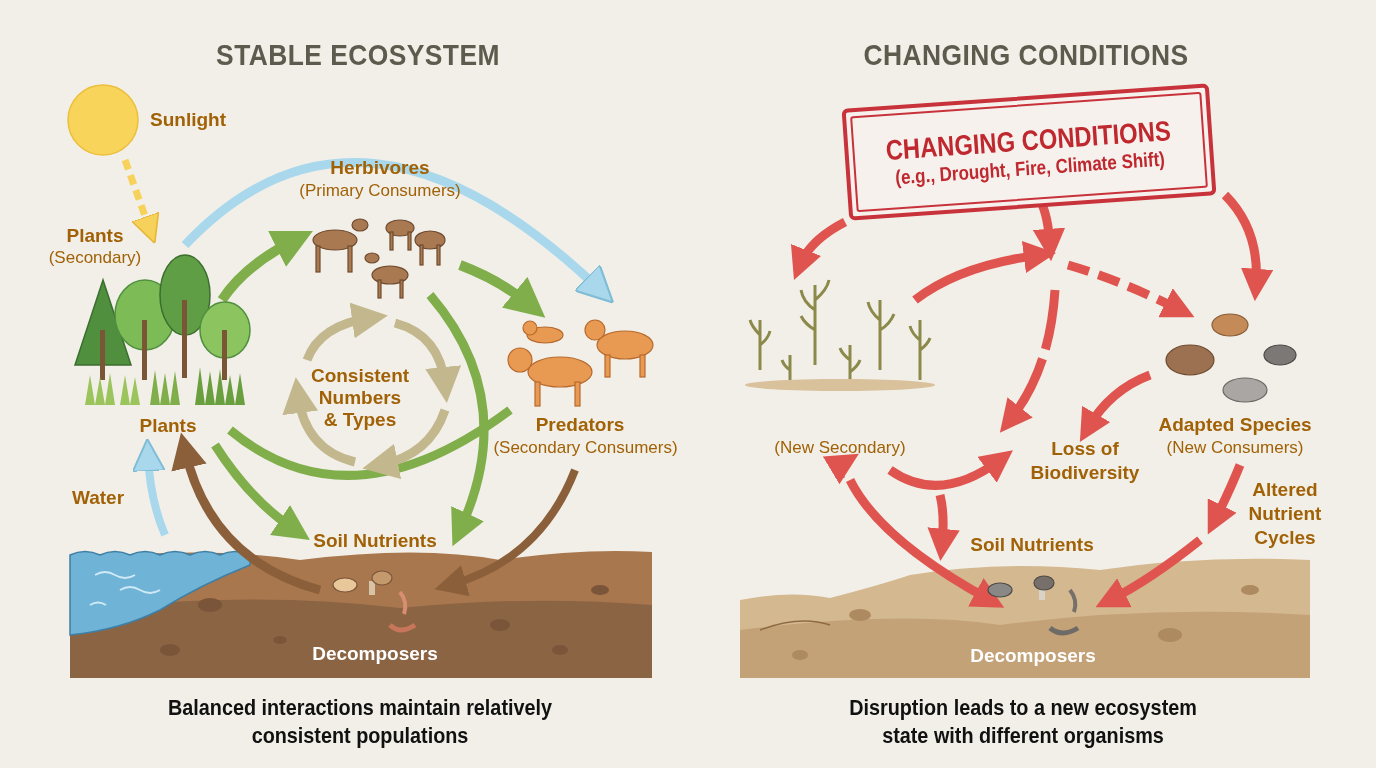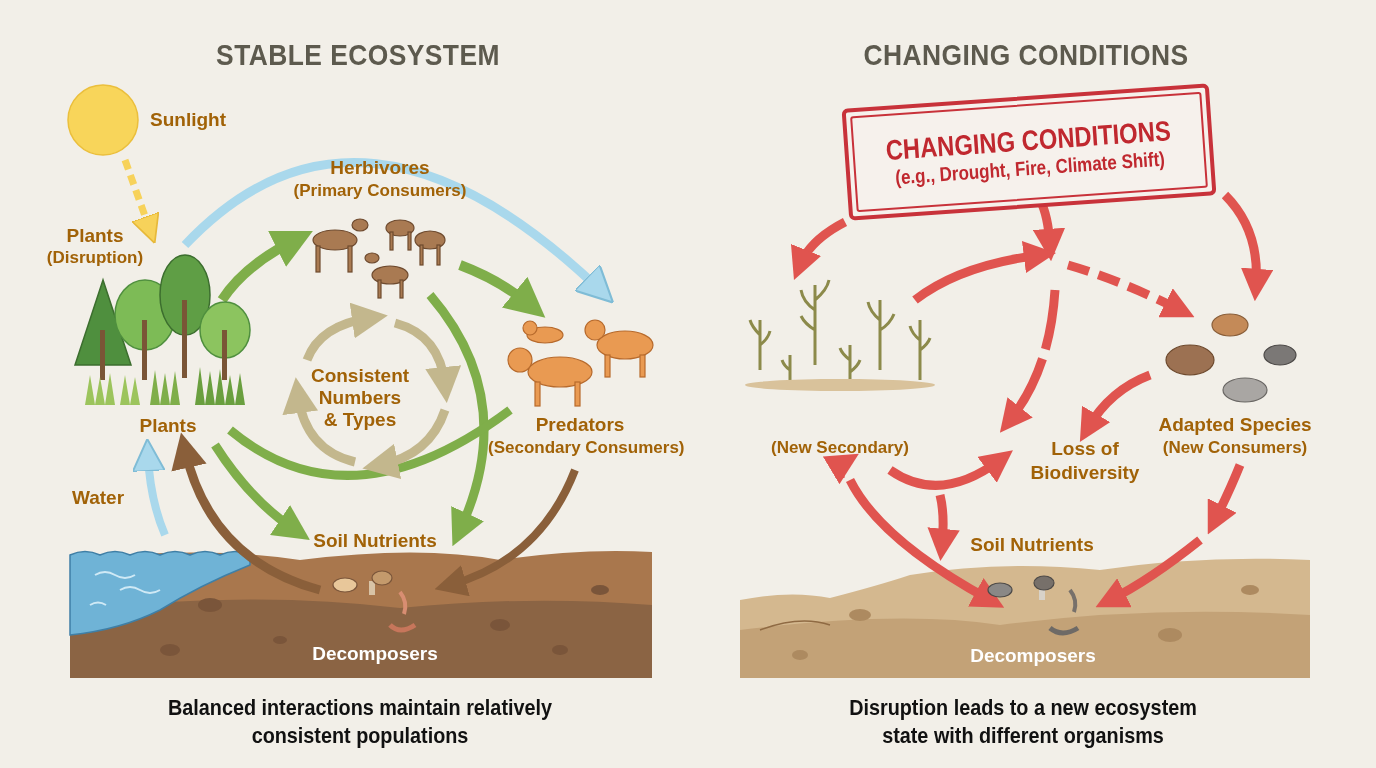--- a/index.html
+++ b/index.html
@@ -10,21 +10,21 @@
     position: relative;
   }
   .stage { position: absolute; left: 0; top: 0; width: 1088px; height: 768px; }
   .txt { position: absolute; color: #a16207; font-weight: bold; white-space: nowrap; text-align: center; }
   .panel-title {
     position: absolute; top: 38px; font-size: 30px; font-weight: bold;
     color: #5d5a4e; letter-spacing: 0.5px; transform: scaleX(0.88); transform-origin: center;
   }
   .caption { position: absolute; font-size: 22px; font-weight: bold; text-align: center; line-height: 28px; color: #111; transform: scaleX(0.9); transform-origin: center; }
   .lbl { font-size: 19px; }
-  .lblsub { font-size: 17px; font-weight: bold; }
+  .lblsub { font-size: 17px; font-weight: normal; }
   .stamp {
     position: absolute; left: 845px; top: 96px; width: 360px; height: 104px;
     border: 4px solid #c8323a; border-radius: 6px; transform: rotate(-4deg);
     background: #f6f1ec;
   }
   .stamp-inner {
     position: absolute; left: 4px; top: 4px; right: 4px; bottom: 4px;
     border: 2px solid #c8323a; border-radius: 3px;
     display: flex; flex-direction: column; align-items: center; justify-content: center;
   }
@@ -202,21 +202,21 @@
     <ellipse cx="1044" cy="583" rx="10" ry="7" fill="#77706a" stroke="#4d4a48" stroke-width="1.2"></ellipse>
     <path d="M1070,590 q8,10 4,22" stroke="#77706a" stroke-width="4" fill="none"></path>
     <path d="M1050,628 q12,10 28,0" stroke="#6e6a66" stroke-width="5" fill="none"></path>
   </g>
 </svg>
 
 <div class="panel-title" style="left:172px;width:372px;text-align:center;">STABLE ECOSYSTEM</div>
 
 <div class="txt lbl" style="left:150px;top:109px;">Sunlight</div>
 <div class="txt lbl" style="left:45px;top:225px;width:100px;">Plants</div>
-<div class="txt lblsub" style="left:35px;top:248px;width:120px;">(Disruption)</div>
+<div class="txt lblsub" style="left:35px;top:248px;width:120px;">(Secondary)</div>
 <div class="txt lbl" style="left:300px;top:157px;width:160px;text-align:center;">Herbivores</div>
 <div class="txt lblsub" style="left:285px;top:181px;width:190px;">(Primary Consumers)</div>
 
 <div class="txt lbl" style="left:310px;top:365px;width:100px;line-height:22px;">
   <div>Consistent</div>
   <div>Numbers</div>
   <div>&amp; Types</div>
 </div>
 
 <div class="txt lbl" style="left:128px;top:415px;width:80px;">Plants</div>
@@ -243,20 +243,25 @@
 <div class="txt lblsub" style="left:760px;top:438px;width:160px;">(New Secondary)</div>
 
 <div class="txt lbl" style="left:1020px;top:437px;width:130px;line-height:24px;">
   <div>Loss of</div>
   <div>Biodiversity</div>
 </div>
 
 <div class="txt lbl" style="left:1150px;top:414px;width:170px;">Adapted Species</div>
 <div class="txt lblsub" style="left:1155px;top:438px;width:160px;">(New Consumers)</div>
 
+<div class="txt lbl" style="left:1240px;top:478px;width:90px;line-height:24px;">
+  <div>Altered</div>
+  <div>Nutrient</div>
+  <div>Cycles</div>
+</div>
 
 <div class="txt lbl" style="left:962px;top:534px;width:140px;">Soil Nutrients</div>
 <div class="txt lbl" style="left:958px;top:645px;width:150px;color:#fff;">Decomposers</div>
 
 <div class="caption" style="left:773px;top:694px;width:500px;">
   <div>Disruption leads to a new ecosystem</div>
   <div>state with different organisms</div>
 </div>
 
 </div>

